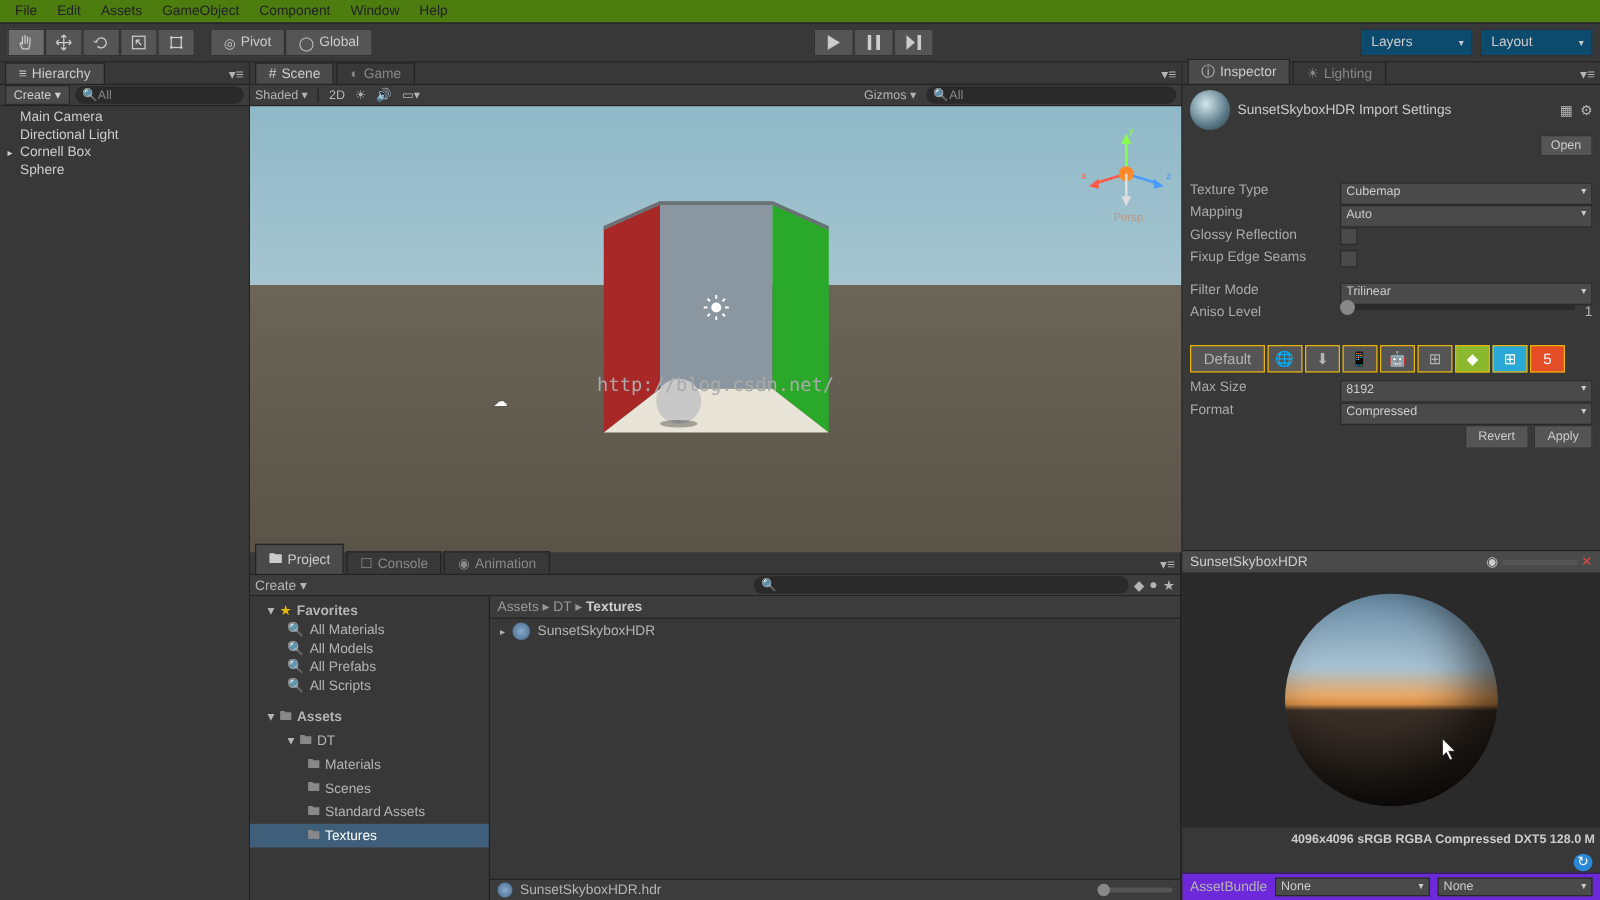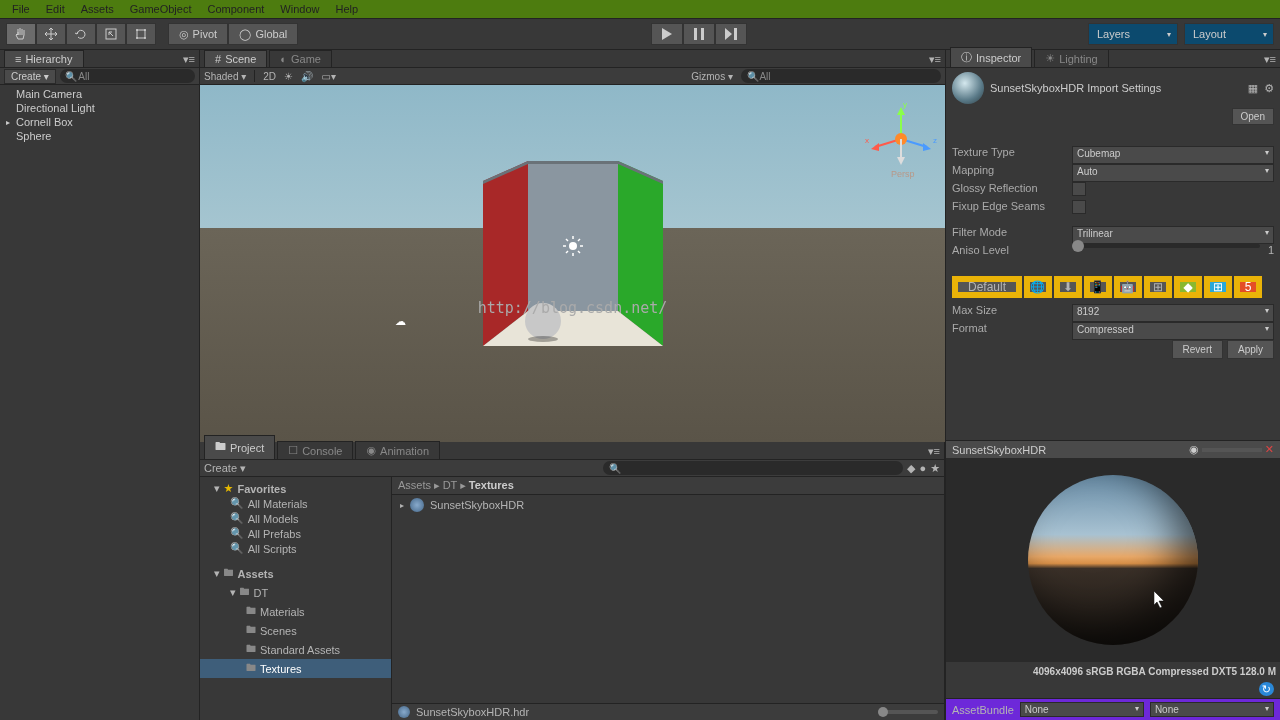--- a/index.html
+++ b/index.html
@@ -75,21 +75,21 @@
 .insp-title { flex:1; color:#ccc; }
 .open-btn { background:#555; border:1px solid #333; padding:2px 8px; color:#ccc; font-size:10px; }
 .prop-row { display:flex; height:18px; }
 .prop-label { width:120px; color:#aaa; }
 .prop-value { flex:1; background:#4a4a4a; border:1px solid #2a2a2a; padding:1px 4px; color:#ccc; font-size:10px; position:relative; }
 .prop-value.dd::after { content:"▾"; position:absolute; right:4px; font-size:8px; }
 .chk { width:14px; height:14px; background:#4a4a4a; border:1px solid #2a2a2a; }
 .slider-track { flex:1; height:4px; background:#2a2a2a; border-radius:2px; position:relative; margin-right:8px; }
 .slider-thumb { position:absolute; left:0; top:-4px; width:12px; height:12px; background:#888; border-radius:50%; }
 .platform-row { display:flex; gap:2px; margin:6px 0; align-items:center; }
-.plat-btn { width:28px; height:22px; background:#555; border:6px solid #eab308; display:flex; align-items:center; justify-content:center; font-size:12px;text-align:right; }
+.plat-btn { width:28px; height:22px; background:#555; border:1px solid #eab308; display:flex; align-items:center; justify-content:center; font-size:12px;text-align:right; }
 .plat-btn.default { width:auto; padding:0 10px; }
 .plat-btn.android { background:#8ab82f; color:#fff; }
 .plat-btn.win { background:#2aa8d8; color:#fff; }
 .plat-btn.html5 { background:#e44d26; color:#fff; }
 .revert-apply { display:flex; justify-content:flex-end; gap:4px; }
 .btn { background:#555; border:1px solid #333; padding:3px 10px; color:#ccc; font-size:10px; }
 
 
 .preview-panel { height:280px; background:#383838; border-top:1px solid #232323; display:flex; flex-direction:column; }
 .preview-header { background:#4a4a4a; padding:2px 6px; color:#ccc; display:flex; justify-content:space-between; align-items:center; }

